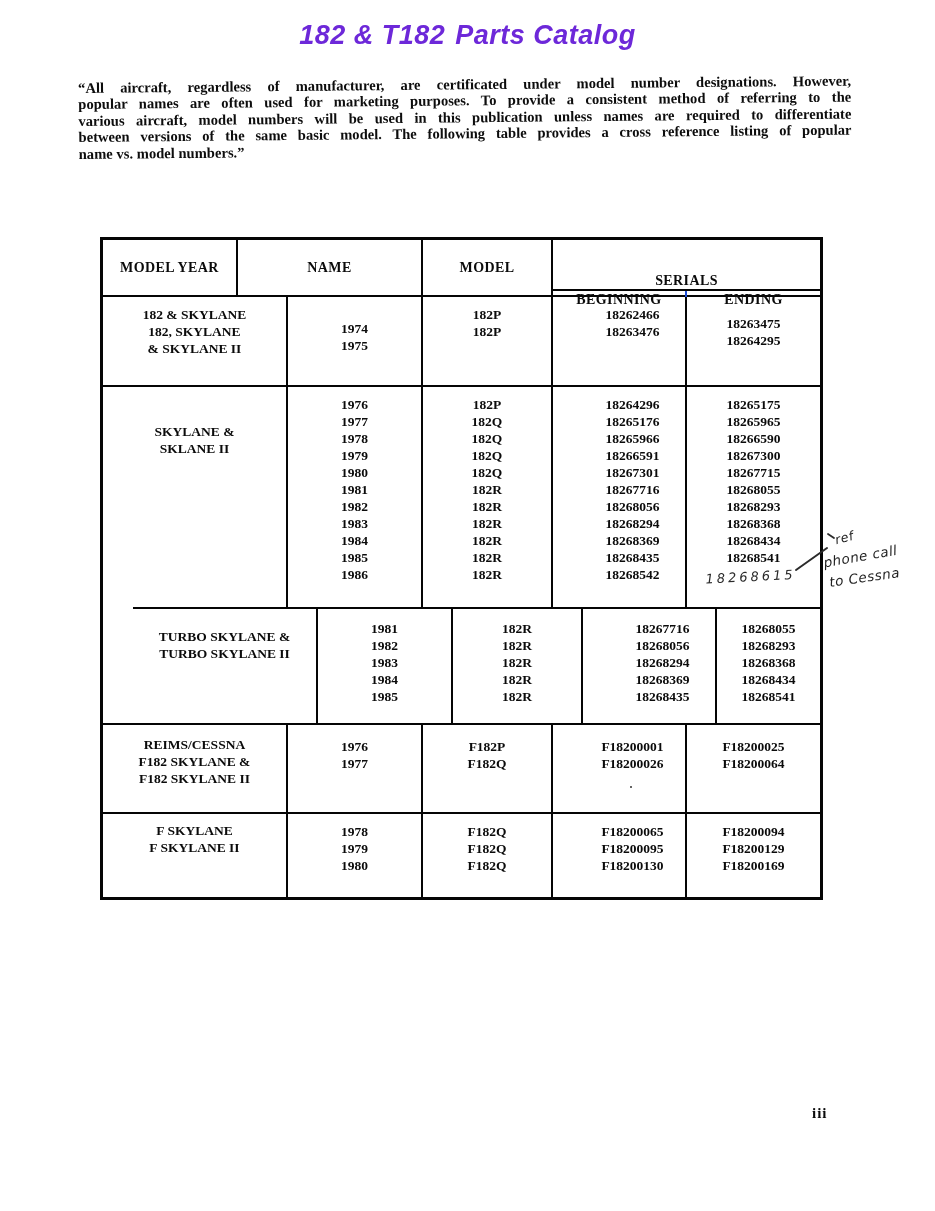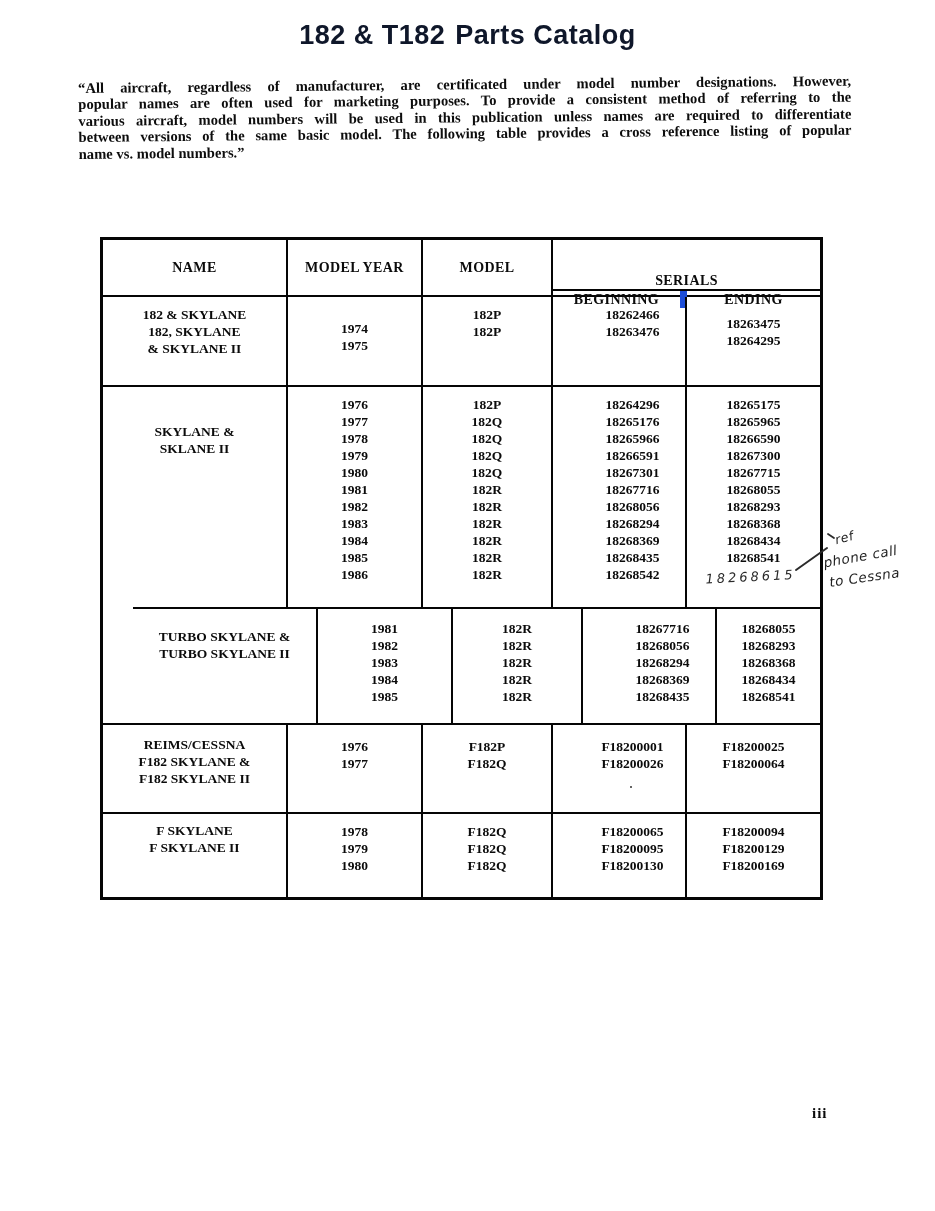--- a/index.html
+++ b/index.html
@@ -4,21 +4,21 @@
 <style>
   html,body{margin:0;padding:0;background:#fff;}
   .page{
     position:relative;width:935px;height:1211px;background:#ffffff;
     font-family:"Liberation Serif","DejaVu Serif",serif;color:#0c0c0c;overflow:hidden;
   }
   
   .title{
     position:absolute;left:0;top:20px;width:935px;text-align:center;
     font-family:"Liberation Sans","DejaVu Sans",sans-serif;
-    font-weight:700;font-size:27px;letter-spacing:0.5px;color:#0f172a;
+    font-weight:700;font-size:27px;letter-spacing:0.5px;color:#6d28d9;font-style:italic;
   }
   .title .t-left{margin-right:10px;}
   
   .intro{
     position:absolute;left:78px;top:80px;width:773px;
     transform:rotate(-0.55deg);transform-origin:left top;
     font-size:14.6px;font-weight:700;line-height:16.4px;color:#0d0d0d;
   }
   .intro .iline{text-align:justify;text-align-last:justify;white-space:normal;}
   .intro .iline.last{text-align-last:left;}
@@ -37,21 +37,21 @@
   .c4{width:134px;padding-left:27px;}
   .c5{flex:1;}
   .vb{border-right:2px solid #050505;}
   
   .header{height:55px;font-size:14px;letter-spacing:0.4px;}
   .hcell{display:flex;align-items:center;justify-content:center;}
   .serials-wrap{display:flex;flex-direction:column;flex:1;margin-top:32px;}
   .serials-top{height:24px;border-bottom:2px solid #050505;display:flex;align-items:center;justify-content:center;box-sizing:border-box;}
   .serials-bottom{flex:1;display:flex;}
   .subcell{display:flex;align-items:center;justify-content:center;box-sizing:border-box;}
-  .sub-beg{width:134px;border-right:7px solid #1d4ed8;}
+  .sub-beg{width:134px;border-right:2px solid #1d4ed8;}
   .sub-end{flex:1;}
   
   .g1{height:90px;} .g2{height:222px;} .g3{height:116px;margin-left:30px;} .g4{height:89px;justify-content:space-between;} .g5{height:85px;}
   .cline{height:17px;}
   
   .hand{
     font-family:"DejaVu Sans",sans-serif;font-style:italic;font-weight:400;
     font-size:13px;letter-spacing:3px;color:#2b2b2b;
     transform:rotate(-3deg) translateX(-3px);margin-top:2px;
   }
@@ -83,22 +83,22 @@
     <div class="iline">“All aircraft, regardless of manufacturer, are certificated under model number designations.  However,</div>
     <div class="iline">popular names are often used for marketing purposes.  To provide a consistent method of referring to the</div>
     <div class="iline">various aircraft, model numbers will be used in this publication unless names are required to differentiate</div>
     <div class="iline">between versions of the same basic model.  The following table provides a cross reference listing of popular</div>
     <div class="iline last">name vs. model numbers.”</div>
   </div>
 
   <div class="tbl">
 
     <div class="trow header">
+      <div class="cell c2 vb hcell">MODEL YEAR</div>
       <div class="cell c1 vb hcell">NAME</div>
-      <div class="cell c2 vb hcell">MODEL YEAR</div>
       <div class="cell c3 vb hcell">MODEL</div>
       <div class="serials-wrap">
         <div class="serials-top">SERIALS</div>
         <div class="serials-bottom">
           <div class="subcell sub-beg">BEGINNING</div>
           <div class="subcell sub-end">ENDING</div>
         </div>
       </div>
     </div>
 

